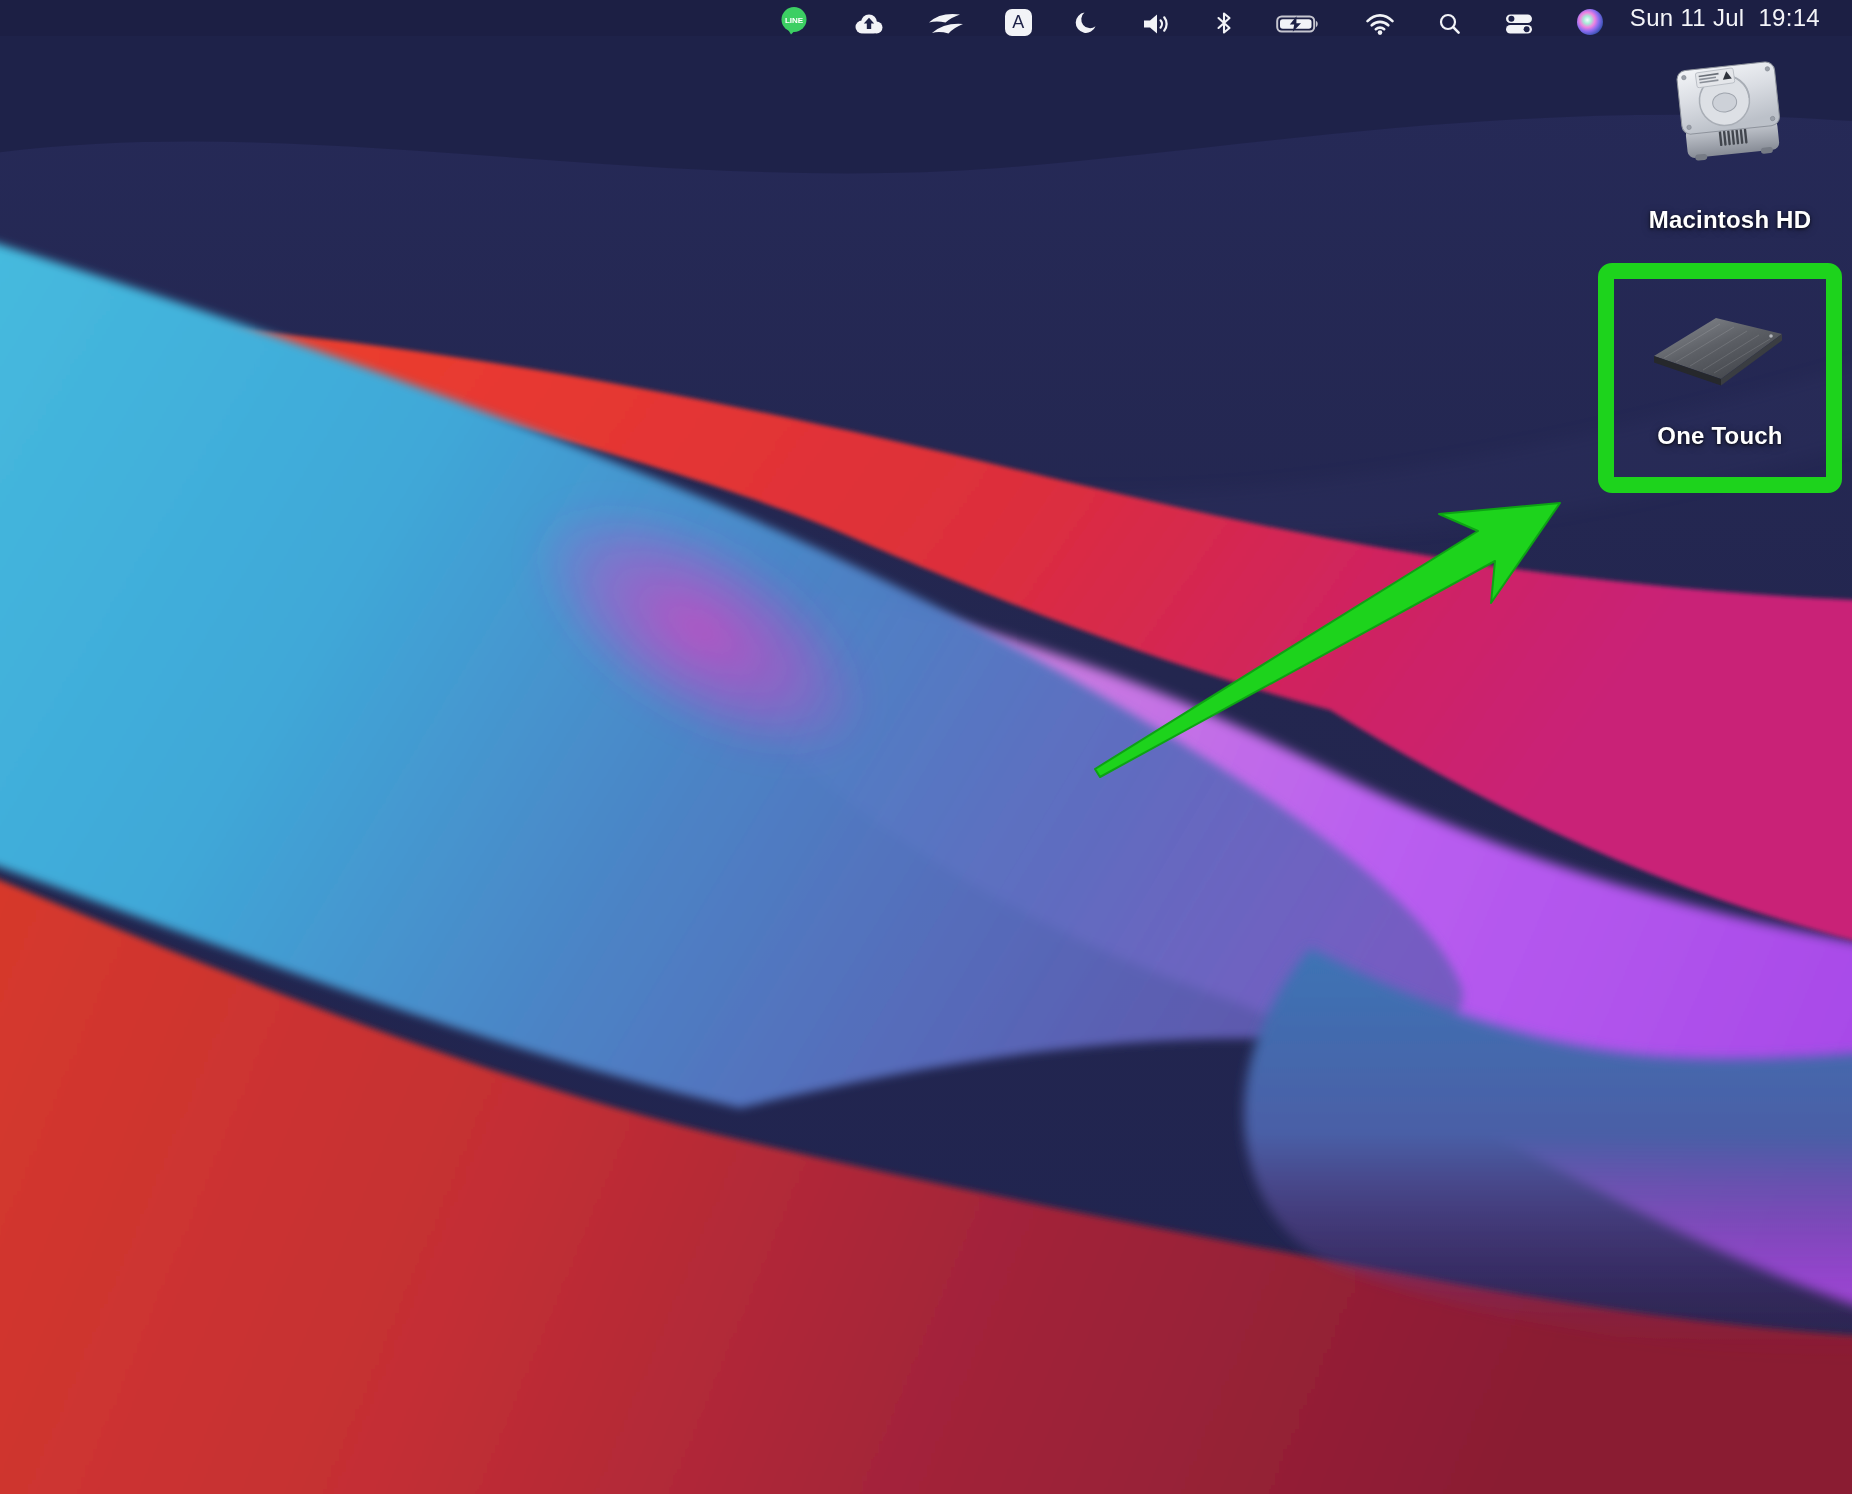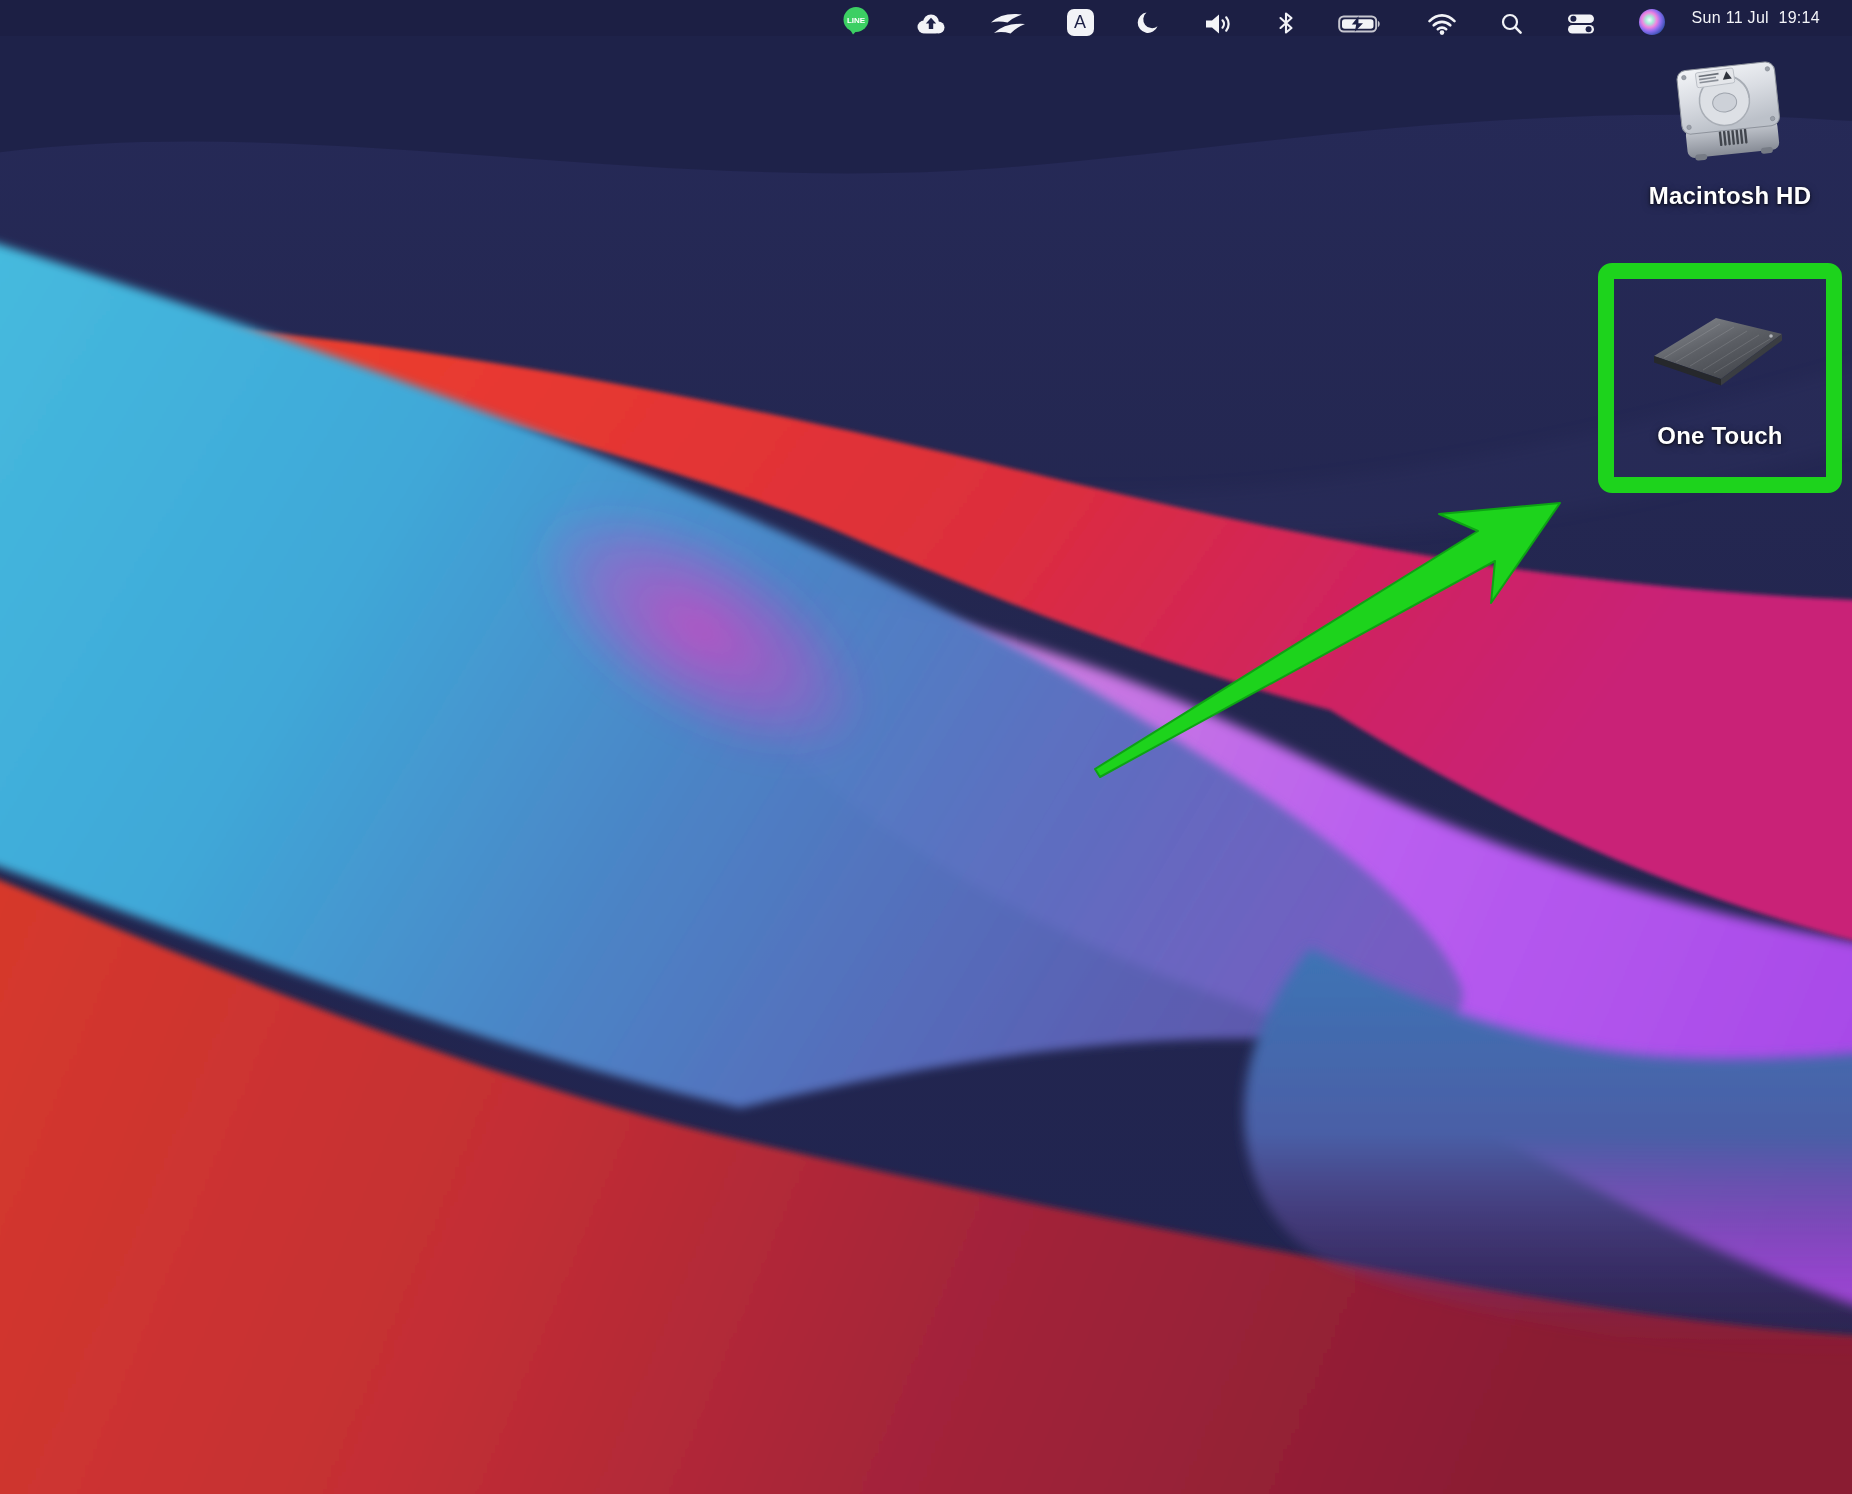--- a/index.html
+++ b/index.html
@@ -9,28 +9,28 @@
 
   
   .menubar{position:absolute;top:0;left:0;width:1852px;height:36px;
            background:rgba(28,32,68,.92);display:flex;align-items:center;
            justify-content:flex-end;padding-right:32px;box-sizing:border-box;z-index:6;}
   .mb-item{display:flex;align-items:flex-end;justify-content:center;margin-left:42px;height:36px;}
   .mb-item svg{display:block;}
   .input-badge{width:27px;height:27px;background:#f2f3f7;border-radius:7px;
                display:flex;align-items:center;justify-content:center;
                color:#1d2147;font-size:18px;font-weight:500;}
-  .mb-clock{margin-left:26px;color:#f3f4f8;font-size:16px;letter-spacing:.3px;white-space:pre;}
+  .mb-clock{margin-left:26px;color:#f3f4f8;font-size:24px;letter-spacing:.3px;white-space:pre;}
 
   
   .vol{position:absolute;text-align:center;}
   .vol-label{margin-top:0;font-size:24px;font-weight:bold;color:#fff;letter-spacing:.2px;
              text-shadow:0 1px 3px rgba(0,0,0,.78),0 2px 9px rgba(0,0,0,.38);}
   #vol-machd{left:1640px;top:60px;width:180px;}
-  #vol-machd .vol-label{margin-top:4px;}
+  #vol-machd .vol-label{margin-top:28px;}
 
   .highlight-box{position:absolute;left:1598px;top:263px;width:244px;height:230px;
                  border:16px solid #1dd31c;border-radius:14px;box-sizing:border-box;z-index:4;}
   #vol-onetouch{position:absolute;left:0;top:0;width:212px;display:flex;flex-direction:column;
                 align-items:center;padding-top:33px;}
   #vol-onetouch .vol-label{margin-top:34px;}
 
   .arrow-overlay{position:absolute;inset:0;width:1852px;height:1494px;z-index:3;pointer-events:none;}
 </style>
 </head>

